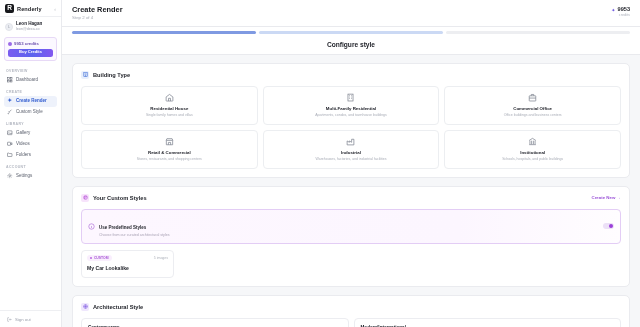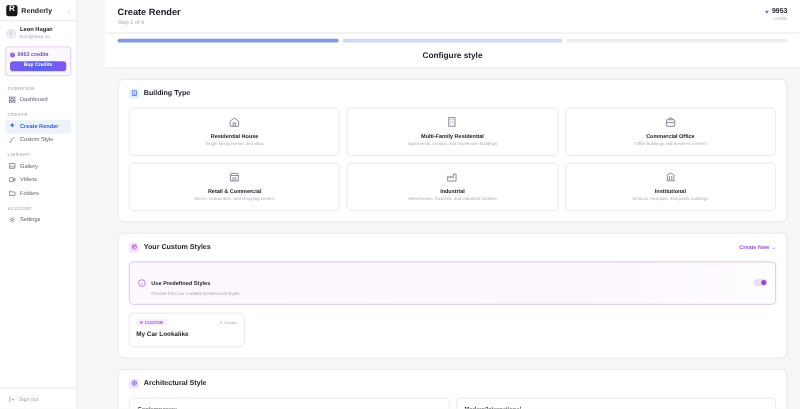--- a/index.html
+++ b/index.html
@@ -2,21 +2,21 @@
 <html><head>
 <meta charset="utf-8">
 <style>
   * { box-sizing: border-box; margin: 0; padding: 0; }
   html, body {
     width: 640px; height: 327px;
     font-family: "Liberation Sans", sans-serif;
     background: #f6f7f9;
     overflow: hidden;
   }
-  .app { display: flex; width: 640px; height: 250px; gap: 22px; }
+  .app { display: flex; width: 640px; height: 250px; }
 
   
   .sidebar {
     width: 62px; height: 327px;
     background: #ffffff;
     border-right: 1px solid #e9eaee;
     display: flex; flex-direction: column;
     position: relative;
     flex: 0 0 62px;
   }

